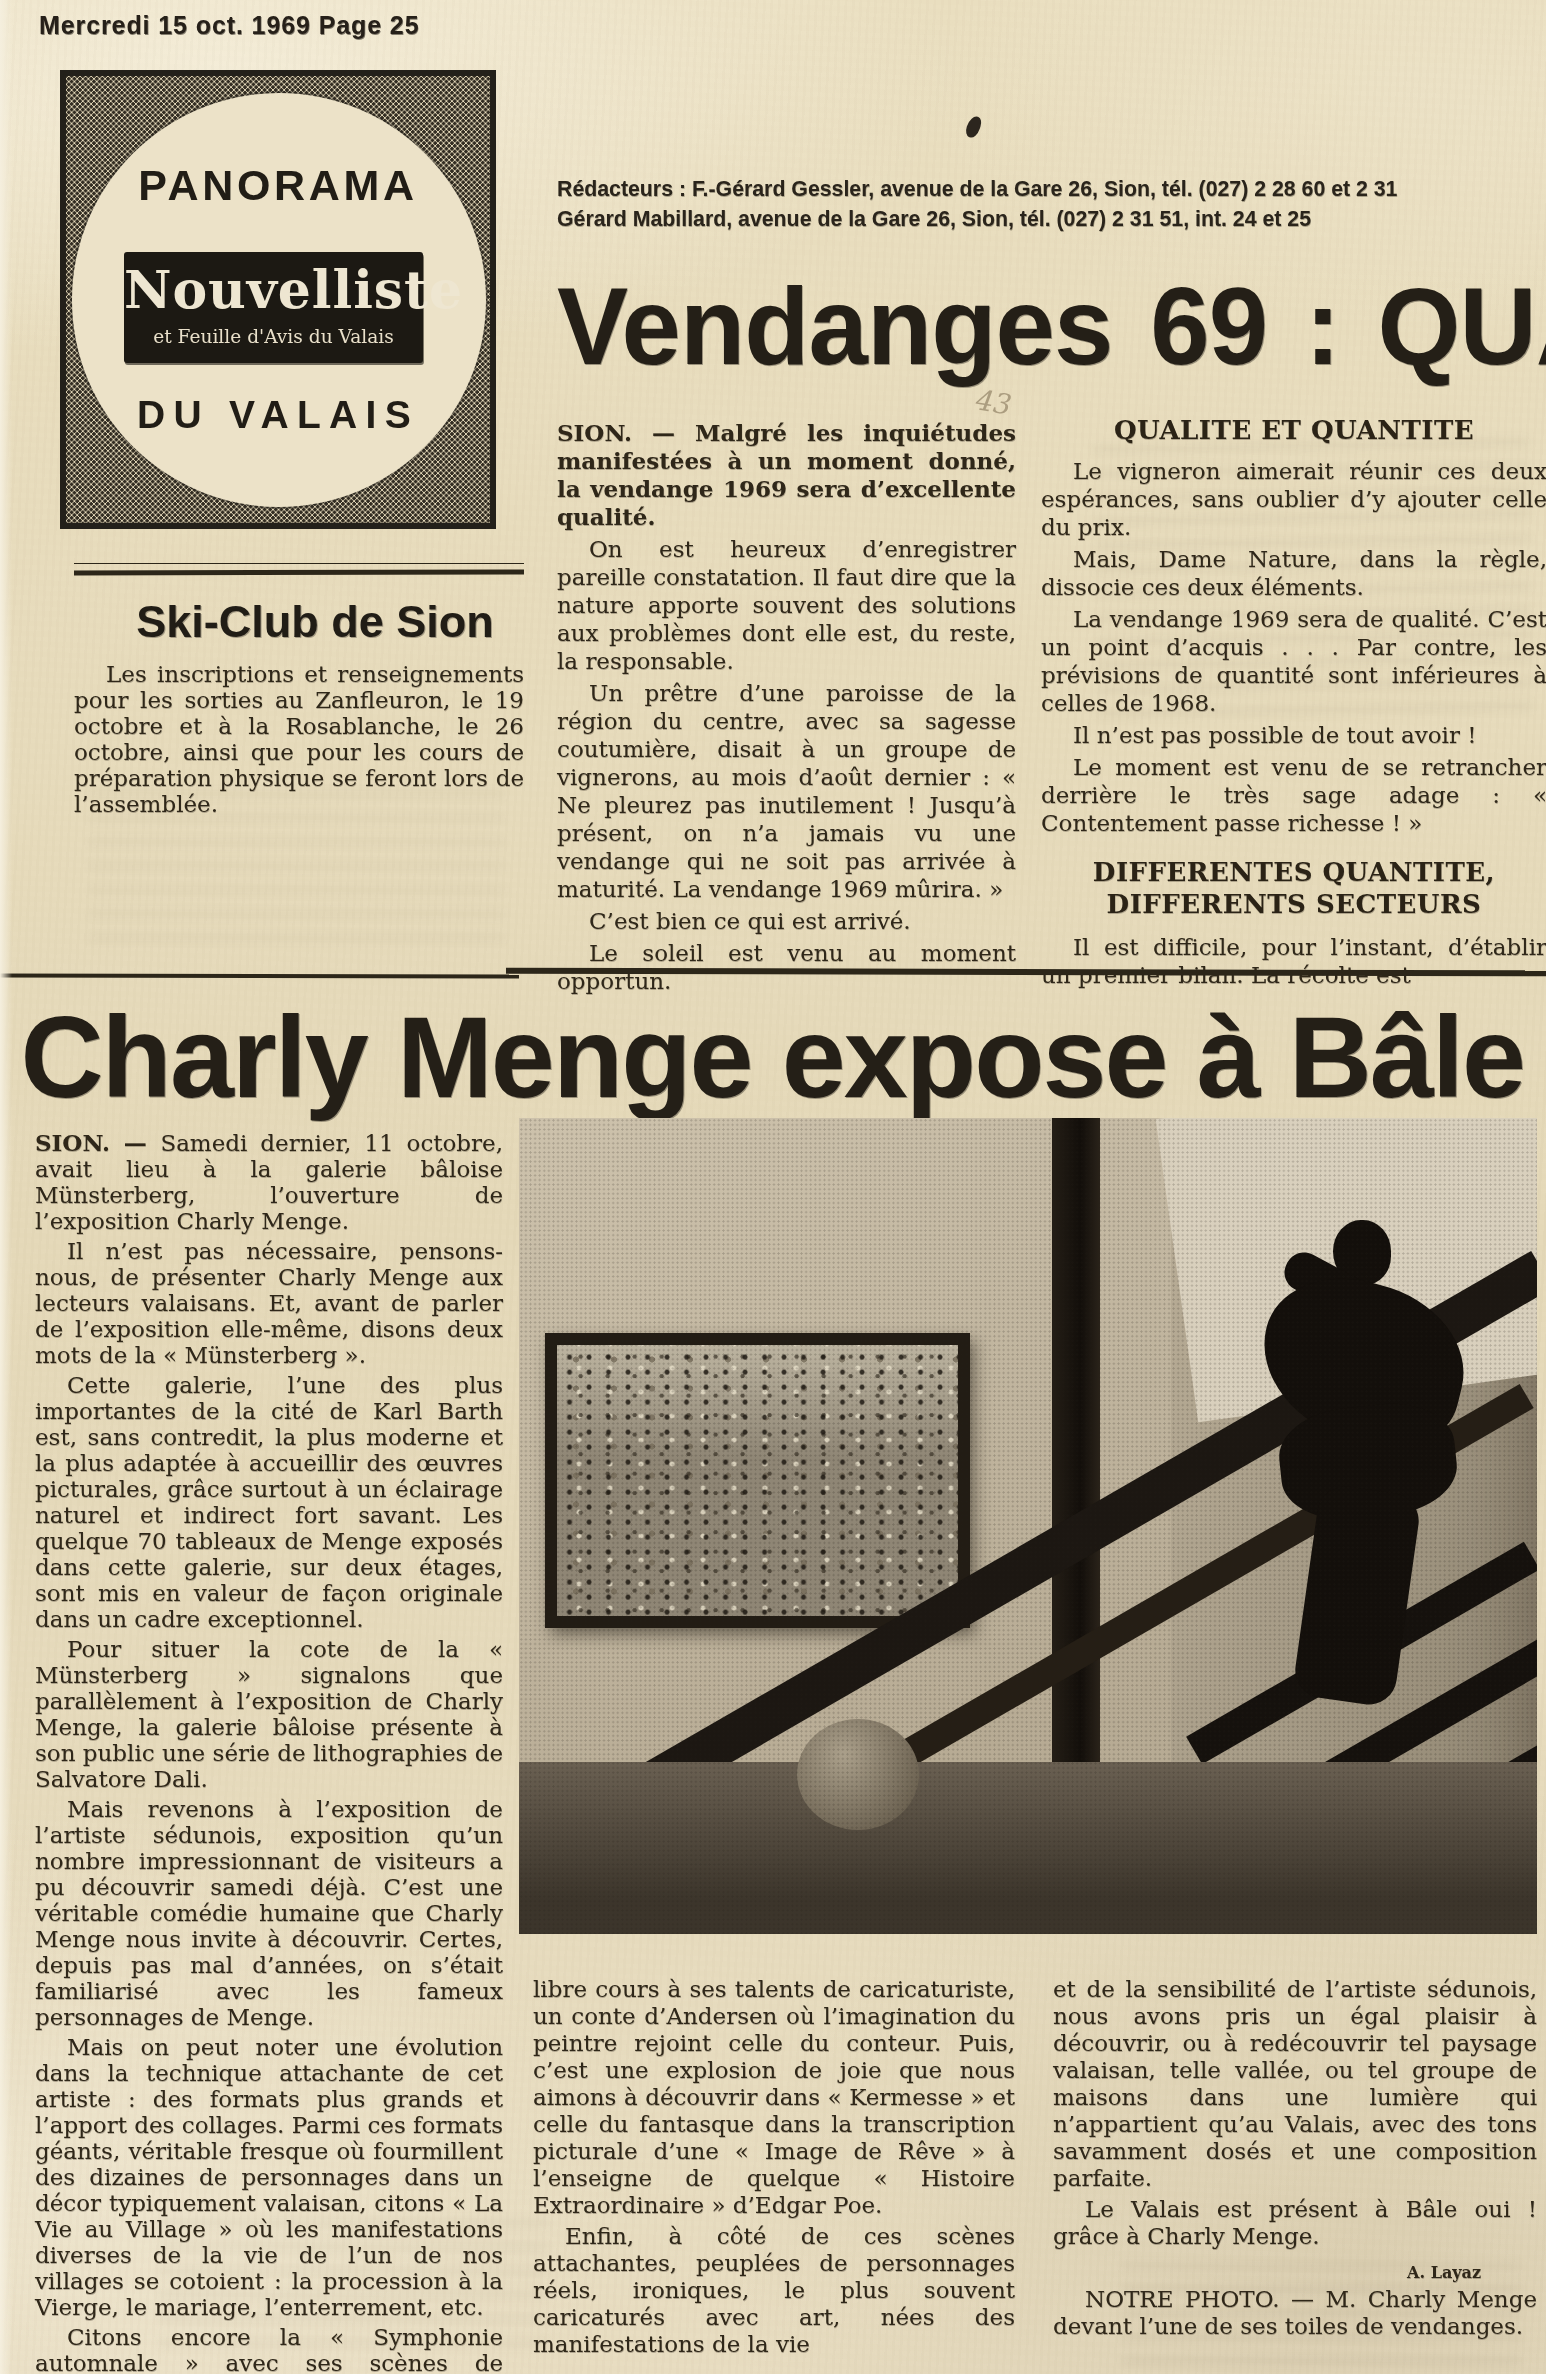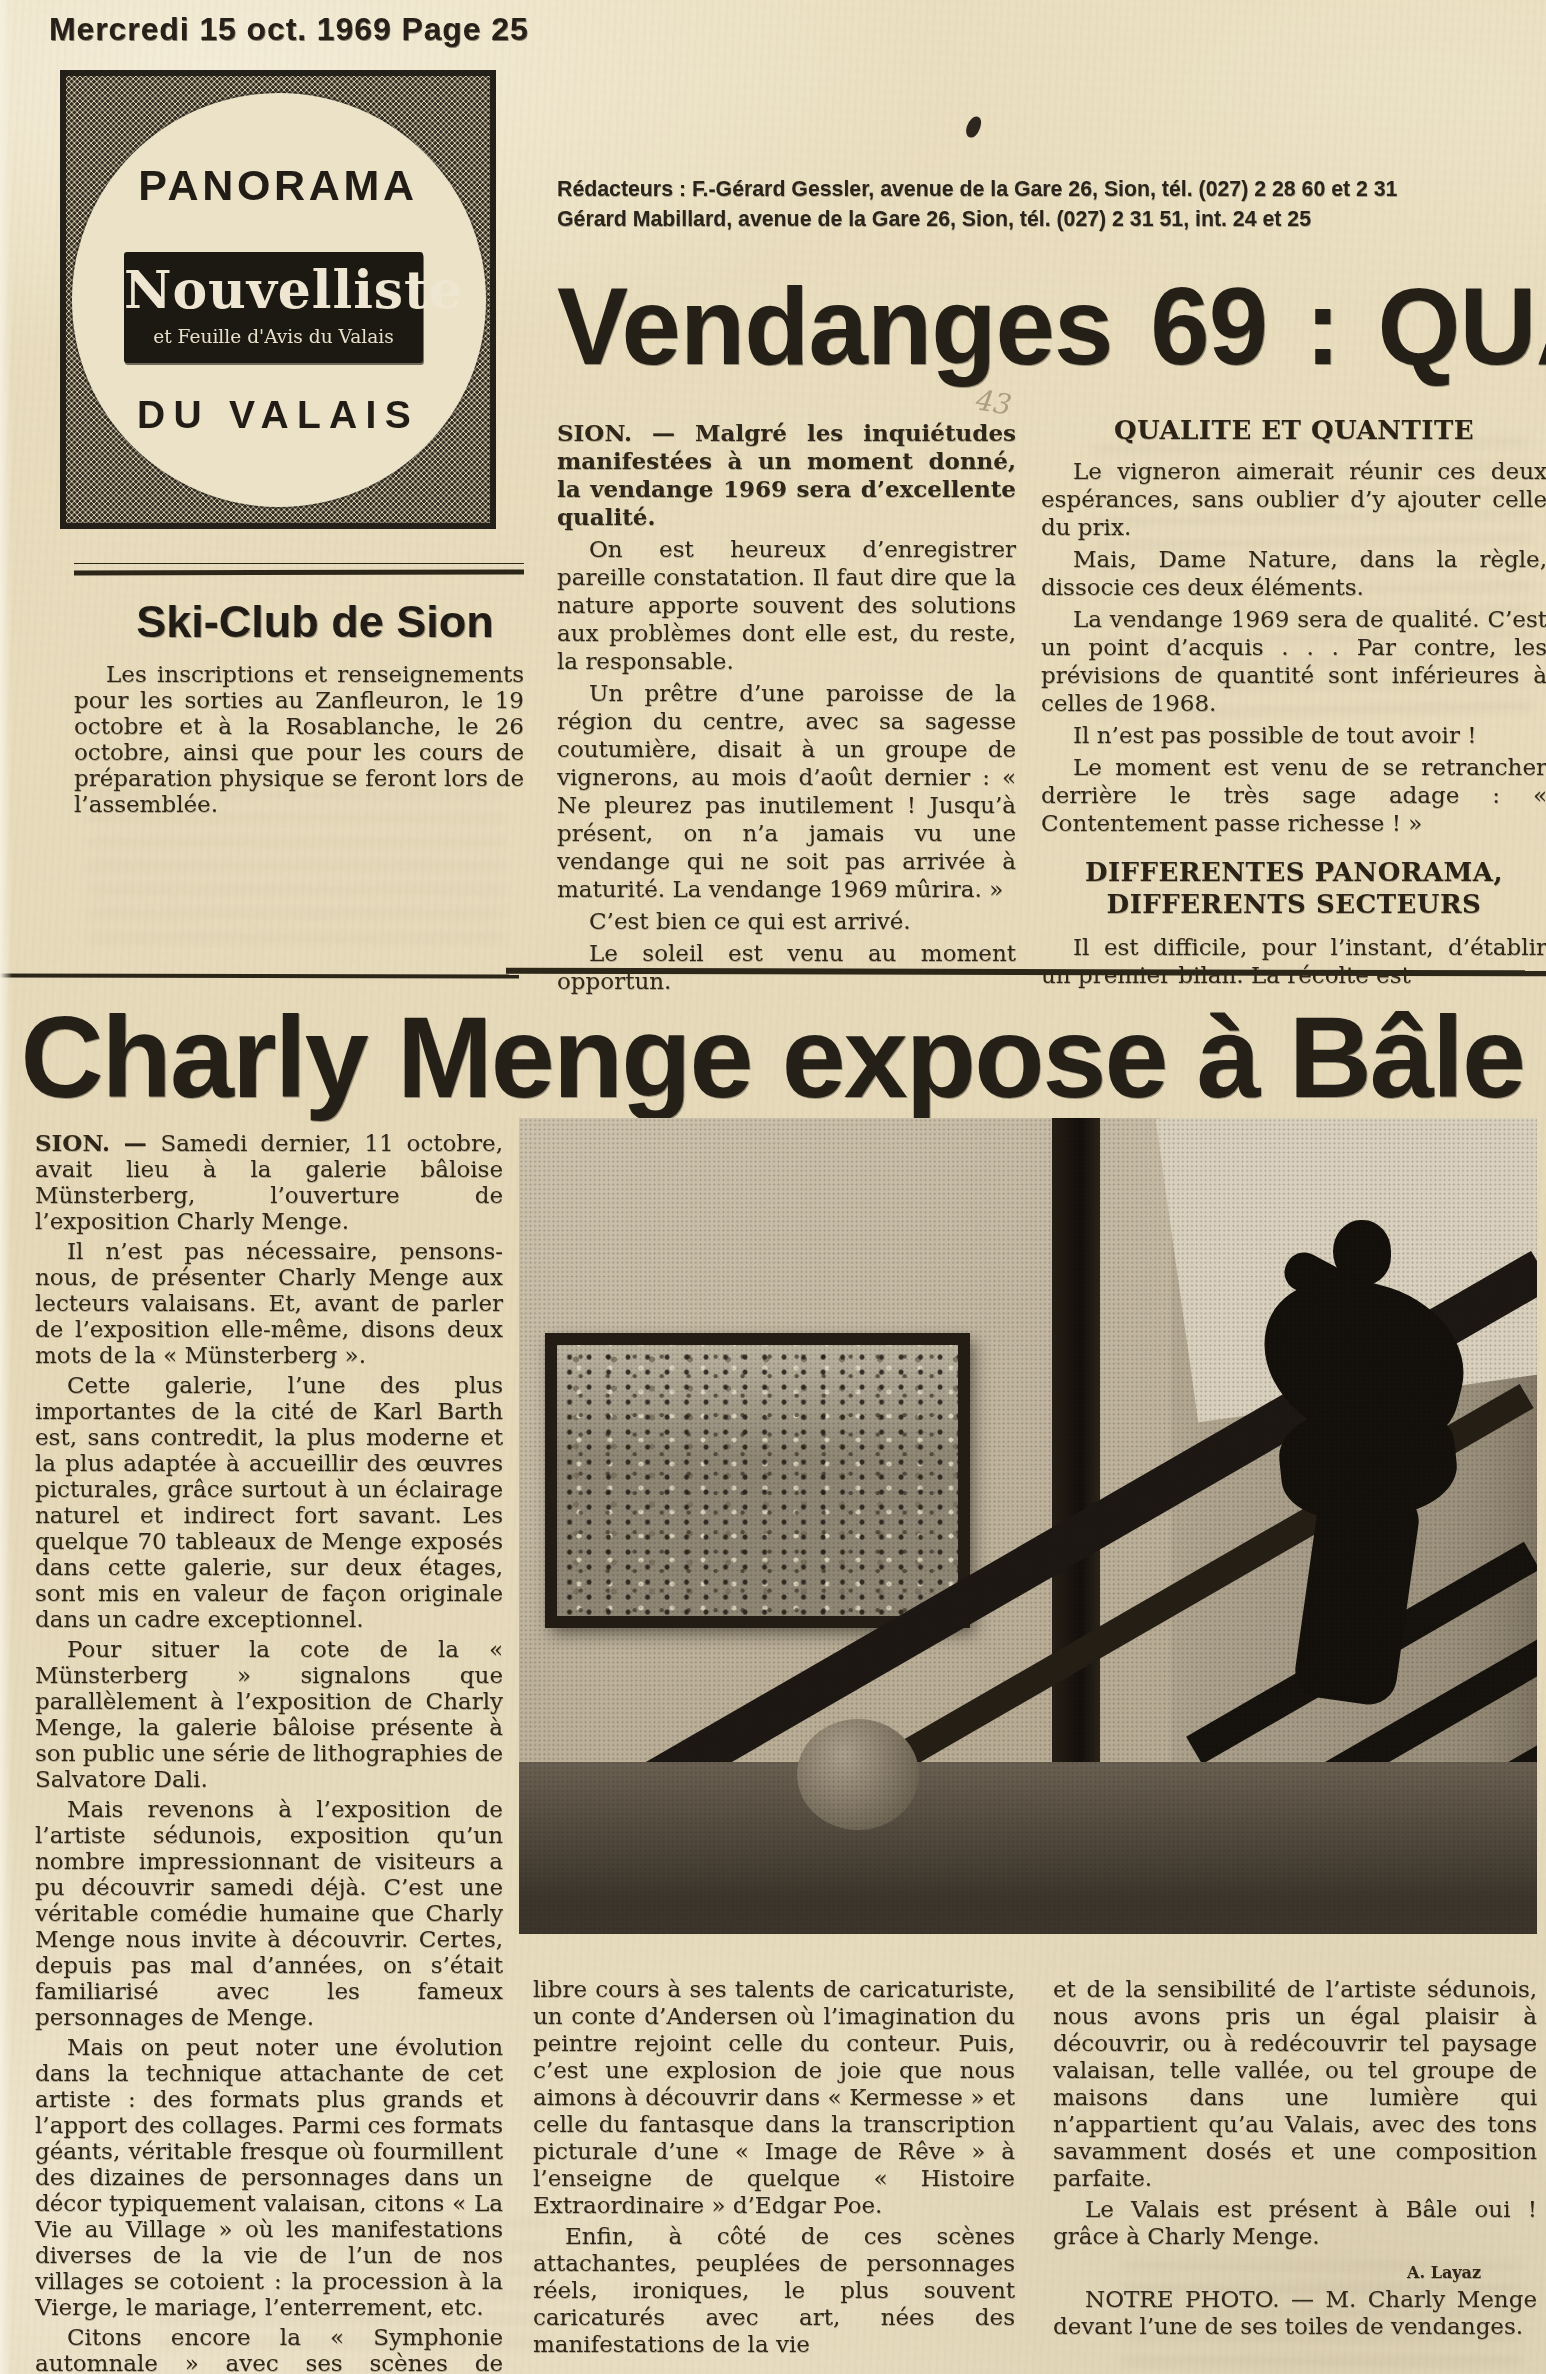--- a/index.html
+++ b/index.html
@@ -23,22 +23,22 @@
     text-align:justify;color:#2f2719;text-shadow:0.4px 0.5px 0 rgba(46,38,25,.30);}
   .lh30{line-height:28px;}
   .para{margin:0;text-indent:32px;}
   .para + .para{margin-top:4px;}
   .para.ni{text-indent:0;}
   .b{font-weight:700;}
   .serifhead{font-family:"DejaVu Serif",serif;font-weight:700;text-align:center;
     font-size:26px;letter-spacing:0.5px;color:#2b2316;}
 
   
-  #dateline{left:49px;top:11px;font-family:"Liberation Sans",sans-serif;font-weight:700;
-    font-size:32px;color:#262019;letter-spacing:0.9px;text-shadow:0.7px 0.7px 0.6px rgba(38,32,25,.55);}
+  #dateline{left:39px;top:11px;font-family:"Liberation Sans",sans-serif;font-weight:700;
+    font-size:25px;color:#262019;letter-spacing:0.9px;text-shadow:0.7px 0.7px 0.6px rgba(38,32,25,.55);}
 
   
   #logo{left:60px;top:70px;width:436px;height:459px;border:6.5px solid #23201a;box-sizing:border-box;
     background-color:#e6dabb;
     background-image:radial-gradient(circle, rgba(40,35,26,.95) 1.5px, transparent 1.7px),
                      radial-gradient(circle, rgba(40,35,26,.95) 1.5px, transparent 1.7px);
     background-size:5.6px 5.6px,5.6px 5.6px;background-position:0 0,2.8px 2.8px;}
   #logo-circle{left:5.6px;top:16.7px;width:414px;height:414px;border-radius:50%;background:#ece2c8;
     box-shadow:0 0 0 1.9px rgba(35,32,26,.35);}
   #logo-panorama{left:0;top:85px;width:100%;text-align:center;font-family:"Liberation Sans",sans-serif;
@@ -194,21 +194,21 @@
   <div id="vend-right" class="abs body-text lh30">
     <div class="serifhead">QUALITE ET QUANTITE</div>
     <div>
         <p class="para"><span>Le vigneron aimerait réunir ces deux espérances, sans oublier d’y ajouter celle du prix.</span></p>
         <p class="para"><span>Mais, Dame Nature, dans la règle, dissocie ces deux éléments.</span></p>
         <p class="para"><span>La vendange 1969 sera de qualité. C’est un point d’acquis . . . Par contre, les prévisions de quantité sont inférieures à celles de 1968.</span></p>
         <p class="para"><span>Il n’est pas possible de tout avoir !</span></p>
         <p class="para"><span>Le moment est venu de se retrancher derrière le très sage adage : « Contentement passe richesse ! »</span></p>
       </div>
     <div id="vend-h2" class="serifhead">
-      <div>DIFFERENTES PANORAMA,</div>
+      <div>DIFFERENTES QUANTITE,</div>
       <div>DIFFERENTS SECTEURS</div>
     </div>
     <div>
         <p class="para"><span>Il est difficile, pour l’instant, d’établir un premier bilan. La récolte est</span></p>
       </div>
   </div>
 
   <div id="skiclub" class="abs">
     <div id="ski-rule1" class="abs rule"></div>
     <div id="ski-rule2" class="abs rule"></div>

